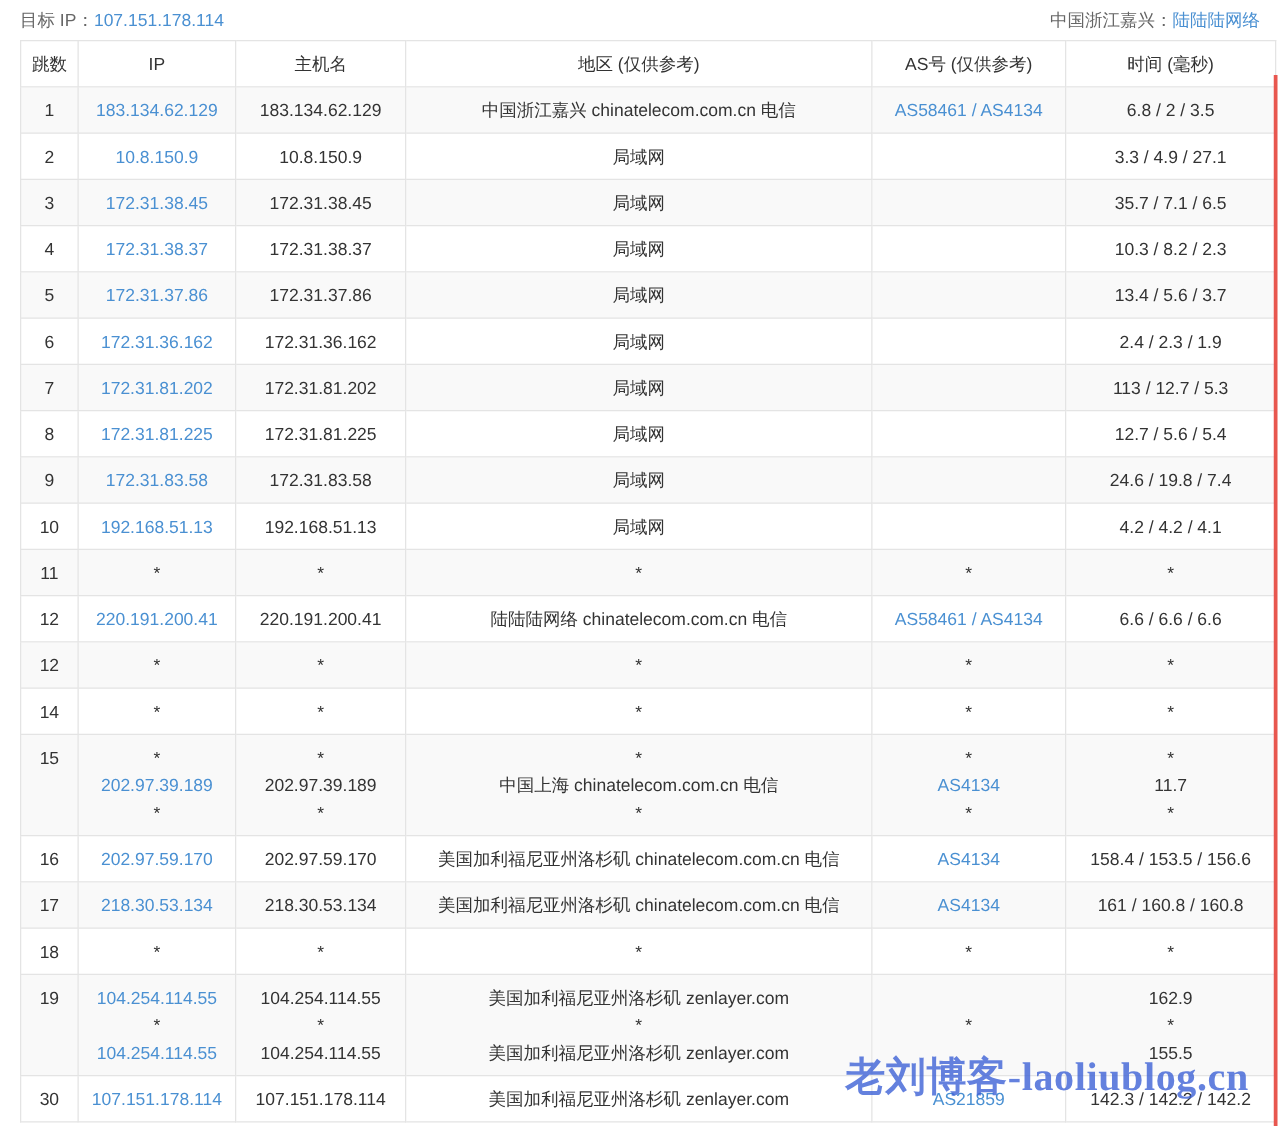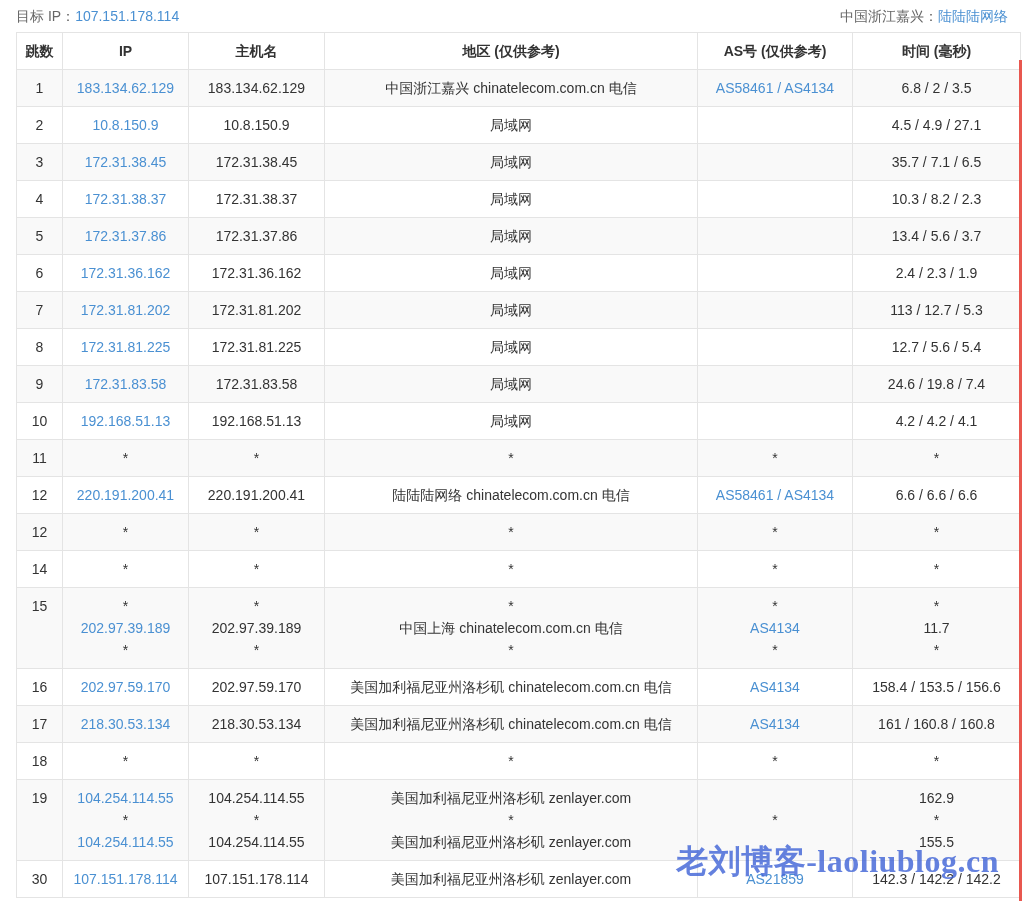--- a/index.html
+++ b/index.html
@@ -17,21 +17,21 @@
   table{
     border-collapse:collapse;table-layout:fixed;
     margin-left:16px;width:1004px;background:#fff;
   }
   th,td{
     border:1px solid var(--border,#e4e4e4);
     text-align:center;vertical-align:middle;
     padding:7px 4px;line-height:22px;
     overflow:hidden;white-space:nowrap;
   }
-  th{font-weight:bold;color:#333;line-height:20px;padding:8px 4px;}
+  th{font-weight:normal;color:#333;line-height:20px;padding:8px 4px;}
   tbody tr:nth-child(odd){background:var(--stripe,#f9f9f9);}
   td.hop{vertical-align:top;color:#333;}
   td .line{line-height:22px;}
   .watermark{
     position:absolute;right:25px;bottom:17px;
     font-size:32px;font-weight:bold;letter-spacing:0.5px;
     color:var(--watermark,rgba(61,98,214,0.8));
     pointer-events:none;
     font-family:Liberation Serif, serif;
   }
@@ -96,21 +96,21 @@
           <div class="line"><span class="link">10.8.150.9</span></div>
         </td>
         <td>
           <div class="line"><span>10.8.150.9</span></div>
         </td>
         <td>
           <div class="line"><span>局域网</span></div>
         </td>
         <td></td>
         <td>
-          <div class="line"><span>4.5 / 4.9 / 27.1</span></div>
+          <div class="line"><span>3.3 / 4.9 / 27.1</span></div>
         </td>
       </tr>
       <tr>
         <td class="hop">3</td>
         <td>
           <div class="line"><span class="link">172.31.38.45</span></div>
         </td>
         <td>
           <div class="line"><span>172.31.38.45</span></div>
         </td>

